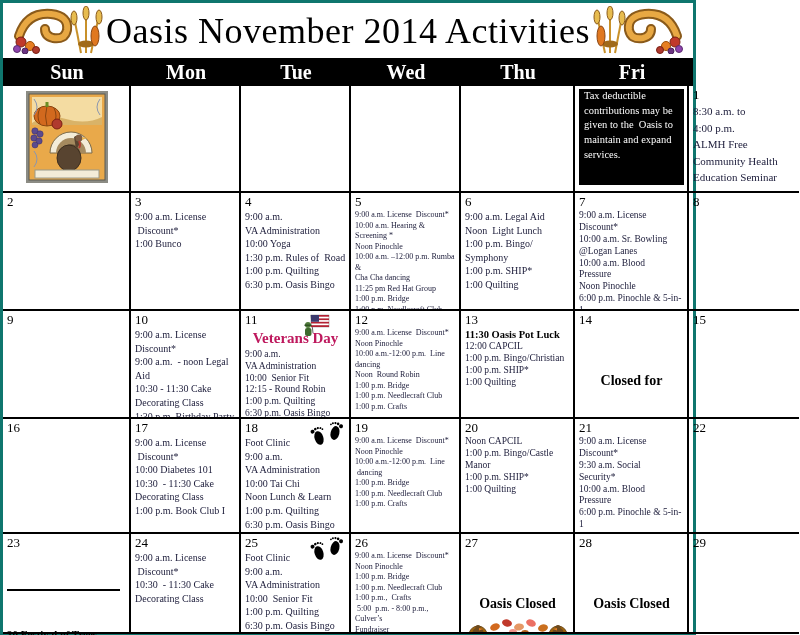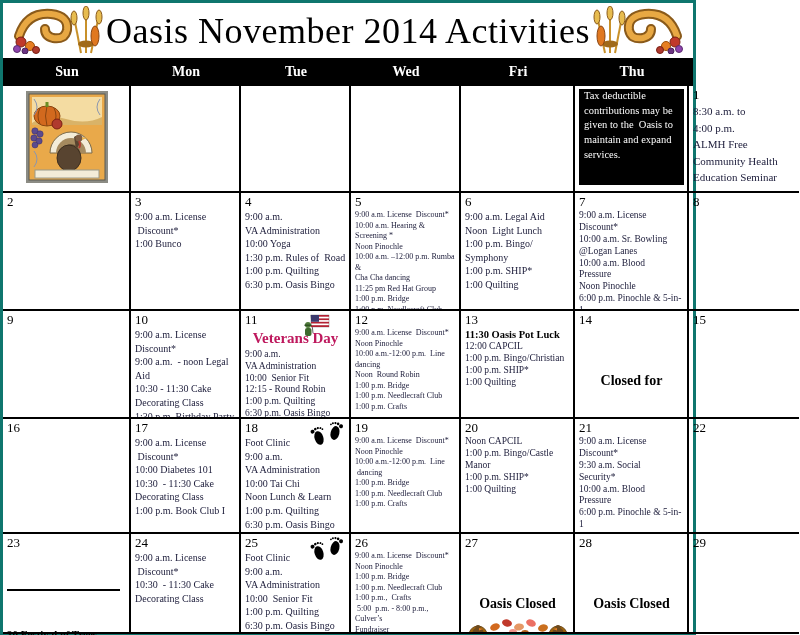--- a/index.html
+++ b/index.html
@@ -4,21 +4,21 @@
 <style>
   html,body{margin:0;padding:0;background:#fff;}
   body{width:800px;height:635px;overflow:hidden;font-family:"Liberation Serif",serif;}
   .page{width:696px;height:635px;box-sizing:border-box;border:3px solid #0f766e;position:relative;background:var(--page-bg,#fff);}
   .titlebar{height:55px;display:flex;align-items:center;justify-content:center;position:relative;}
   .page-title{font-size:36px;font-weight:400;margin:0;color:#000;letter-spacing:.5px;}
   .cornu{position:absolute;top:3px;}
   .cornu.left{left:8px;}
   .cornu.right{right:8px;transform:scaleX(-1);}
   .weekdays{height:28px;background:var(--bar-bg,#000);display:grid;grid-template-columns:128px 110px 110px 110px 114px 114px 110px;}
-  .wd{color:#fff;font-weight:bold;font-size:14px;display:flex;align-items:center;justify-content:center;}
+  .wd{color:#fff;font-weight:bold;font-size:20px;display:flex;align-items:center;justify-content:center;}
   .grid{display:grid;grid-template-columns:128px 110px 110px 110px 114px 114px 110px;grid-template-rows:107px 118px 108px 115px 100px;}
   .cell{border-right:2px solid #000;border-bottom:2px solid #000;box-sizing:border-box;padding:2px 3px 1px 4px;overflow:hidden;position:relative;font-size:10px;color:var(--txt,#1c1c3a);}
   .cell:nth-child(7n){border-right:none;}
   .cell.overflow{overflow:visible;z-index:2;}
   .head{display:flex;align-items:flex-start;min-height:15px;}
   .date{font-size:13px;color:#000;line-height:1.1;}
   .line{line-height:1.36;white-space:pre-wrap;}
   .mid{font-size:9.5px;}
   .mid .line{line-height:1.25;}
   .small{font-size:8px;}
@@ -84,22 +84,22 @@
         <ellipse cx="75" cy="38" rx="8" ry="3.5" fill="#a06a1a"></ellipse>
         <ellipse cx="84" cy="30" rx="4" ry="10" fill="#e07820" stroke="#8a4510"></ellipse>
       </svg>
     </span>
   </div>
   <div class="weekdays" id="weekdays">
       <div class="wd">Sun</div>
       <div class="wd">Mon</div>
       <div class="wd">Tue</div>
       <div class="wd">Wed</div>
+      <div class="wd">Thu</div>
       <div class="wd">Fri</div>
-      <div class="wd">Thu</div>
     </div>
   <div class="grid" id="grid">
       <div class="cell">
         <div class="center-img">
           <span class="icon"><svg width="82" height="92" viewBox="0 0 82 92">
               <rect width="82" height="92" fill="#8c8c84"></rect>
               <rect x="3" y="3" width="76" height="86" fill="#e9a94a" stroke="#5a5a52"></rect>
               <rect x="6" y="6" width="70" height="26" fill="#f4dca2"></rect>
               <path d="M6 32 Q20 22 40 28 Q60 34 76 26 L76 34 L6 34 Z" fill="#d9b368"></path>
               <ellipse cx="21" cy="25" rx="13" ry="10" fill="#d2691e" stroke="#8a4510"></ellipse>

